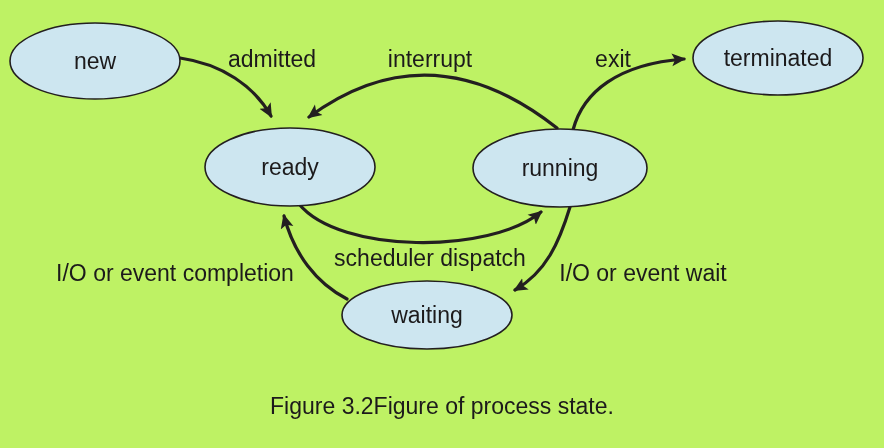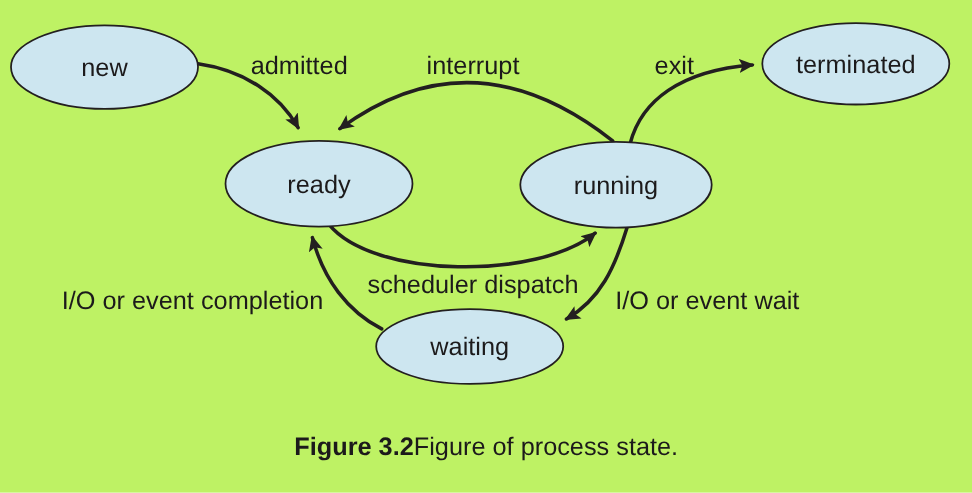--- a/index.html
+++ b/index.html
@@ -29,21 +29,21 @@
   .caption {
     position: absolute;
     left: 0;
     top: 393px;
     width: 884px;
     text-align: center;
     font-size: 23px;
     color: #1c1a1b;
   }
   .caption .cap-label {
-    font-weight: bold;
+    font-weight: normal;
   }
 </style>
 </head>
 <body>
 
 <div class="page">
 
   <svg width="884" height="390" viewBox="0 0 884 390">
     <defs>
       <marker id="arrow" viewBox="0 0 10 10" refX="8.6" refY="5" markerWidth="4.4" markerHeight="4.4" orient="auto-start-reverse">

